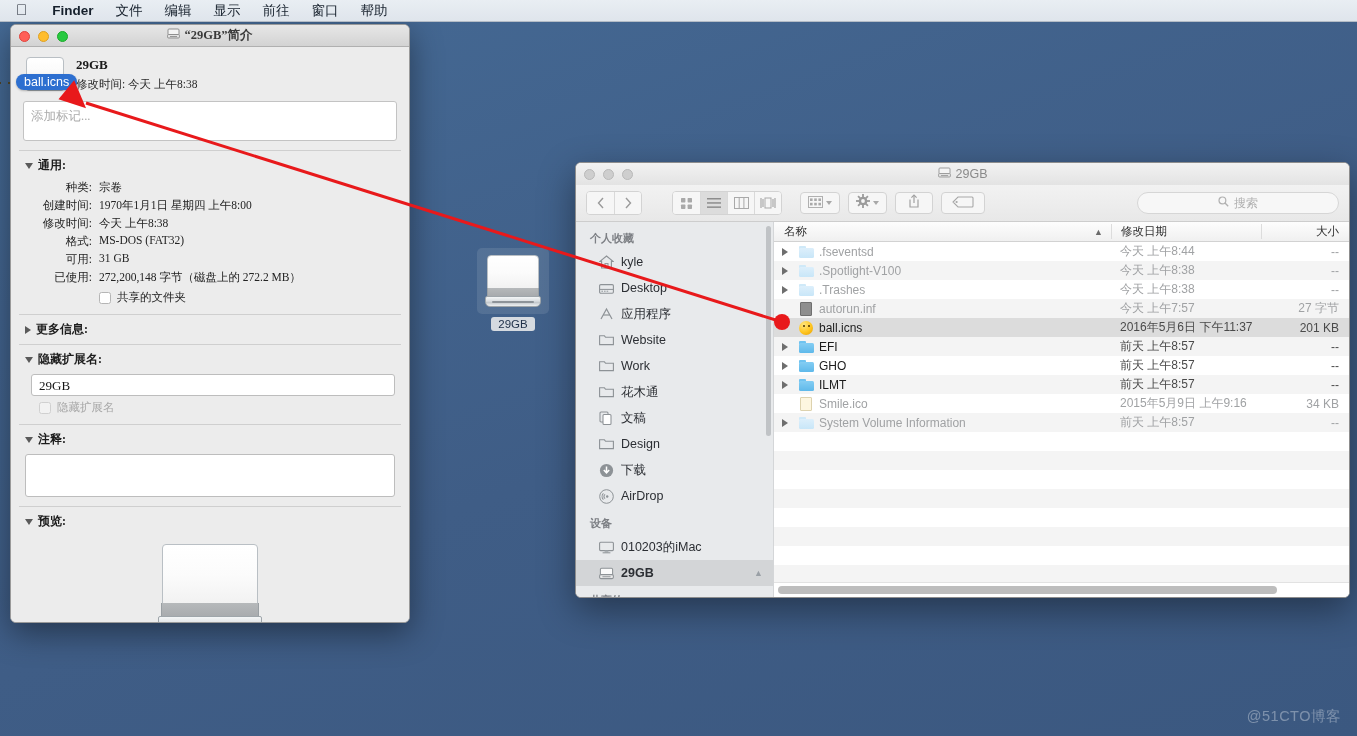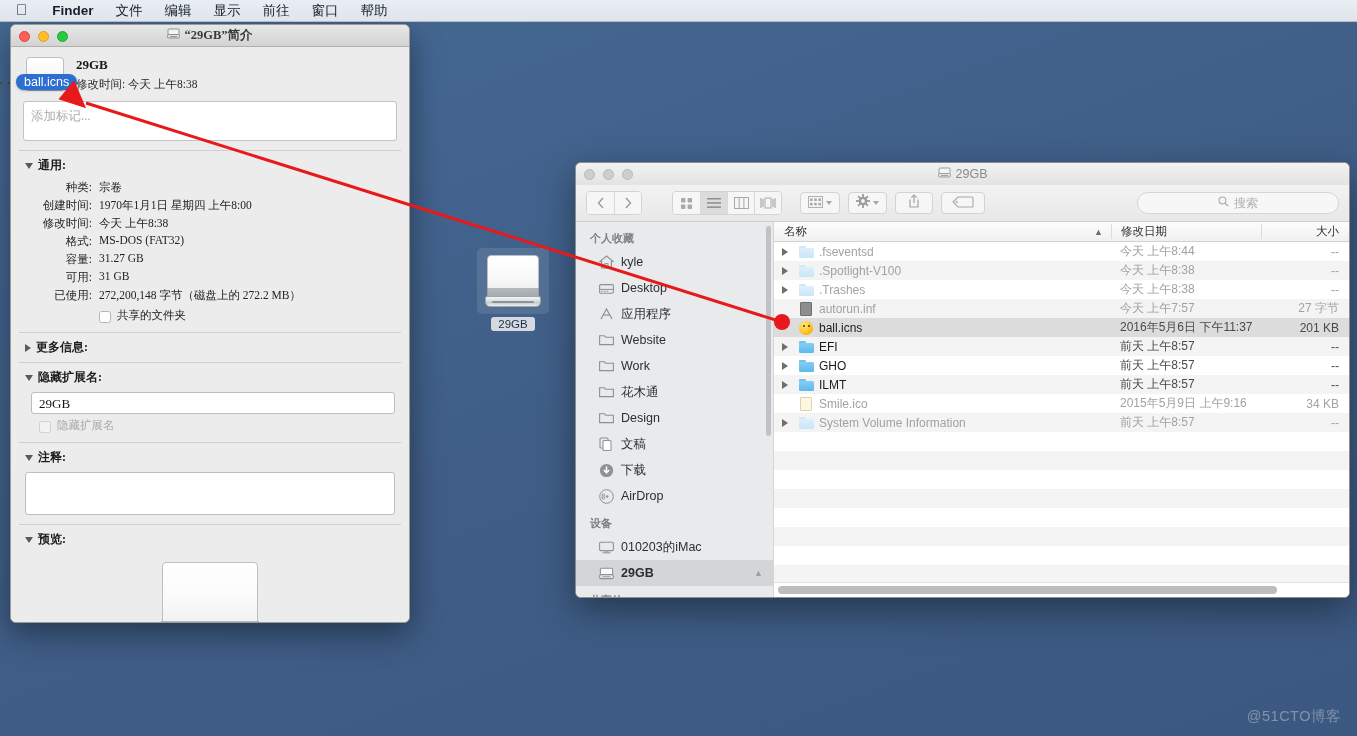--- a/index.html
+++ b/index.html
@@ -97,21 +97,21 @@
   }
   .tri { width: 0; height: 0; }
   .tri.down { border-left: 4.5px solid transparent; border-right: 4.5px solid transparent; border-top: 6px solid #5a5a5a; }
   .tri.right { border-top: 4.5px solid transparent; border-bottom: 4.5px solid transparent; border-left: 6px solid #5a5a5a; }
 
   table.props { border-collapse: collapse; margin-left: 14px; margin-top: 1px; }
   table.props td { font-size: 11.5px; color: #232323; padding: 1.5px 0; vertical-align: top; }
   table.props td.k { text-align: right; width: 74px; padding-right: 7px; white-space: nowrap; }
   table.props td.v { white-space: nowrap; }
 
-  .cbrow { display: flex; align-items: flex-end; gap: 6px; font-size: 11.5px; color: #232323; margin: 4px 0 0 88px; }
+  .cbrow { display: flex; align-items: center; gap: 6px; font-size: 11.5px; color: #232323; margin: 4px 0 0 88px; }
   .cbrow.dim { color: #a8a8a8; margin-left: 28px; }
   .cbox { width: 12px; height: 12px; border: 1px solid #b5b5b5; background: #fefefe; border-radius: 2.5px; }
   .cbox.dim { border-color: #d0d0d0; background: #f2f2f2; }
 
   .namefield {
     margin: 3px 14px 0 20px; height: 22px;
     background: #fff; border: 1px solid #bdbdbd; border-radius: 3px;
     font-size: 13px; color: #141414; padding: 3px 7px;
   }
   .notefield {
@@ -539,35 +539,35 @@
         <span class="sb-ico">
           <svg width="15" height="12" viewBox="0 0 15 12">
             <path d="M0.6 10.6 L0.6 1.8 L5.4 1.8 L6.6 3.3 L14.4 3.3 L14.4 10.6 Z" fill="none" stroke="#8d9296" stroke-width="1.1"></path>
           </svg>
         </span>
         <span>花木通</span>
       </div>
 
       <div class="sb-item">
         <span class="sb-ico">
-          <svg width="15" height="12" viewBox="0 0 15 12">
-            <path d="M0.6 10.6 L0.6 1.8 L5.4 1.8 L6.6 3.3 L14.4 3.3 L14.4 10.6 Z" fill="none" stroke="#8d9296" stroke-width="1.1"></path>
-          </svg>
-        </span>
-        <span>Design</span>
-      </div>
-
-      <div class="sb-item">
-        <span class="sb-ico">
           <svg width="14" height="14" viewBox="0 0 14 14">
             <rect x="1" y="1" width="8" height="10" rx="1" fill="none" stroke="#8d9296" stroke-width="1.05"></rect>
             <rect x="4" y="3.4" width="8" height="10" rx="1" fill="#fff" stroke="#8d9296" stroke-width="1.05"></rect>
           </svg>
         </span>
         <span>文稿</span>
+      </div>
+
+      <div class="sb-item">
+        <span class="sb-ico">
+          <svg width="15" height="12" viewBox="0 0 15 12">
+            <path d="M0.6 10.6 L0.6 1.8 L5.4 1.8 L6.6 3.3 L14.4 3.3 L14.4 10.6 Z" fill="none" stroke="#8d9296" stroke-width="1.1"></path>
+          </svg>
+        </span>
+        <span>Design</span>
       </div>
 
       <div class="sb-item">
         <span class="sb-ico">
           <svg width="15" height="15" viewBox="0 0 15 15">
             <circle cx="7.5" cy="7.5" r="6.6" fill="#8d9296"></circle>
             <path d="M7.5 3.4 L7.5 9.4 M4.8 7 L7.5 9.8 L10.2 7" fill="none" stroke="#fff" stroke-width="1.5"></path>
           </svg>
         </span>
         <span>下载</span>
@@ -836,24 +836,20 @@
           </tr>
       <tr>
             <td class="k">修改时间:</td>
             <td class="v">今天 上午8:38</td>
           </tr>
       <tr>
             <td class="k">格式:</td>
             <td class="v">MS-DOS (FAT32)</td>
           </tr>
       <tr>
-            <td class="k">容量:</td>
-            <td class="v">31.27 GB</td>
-          </tr>
-      <tr>
             <td class="k">可用:</td>
             <td class="v">31 GB</td>
           </tr>
       <tr>
             <td class="k">已使用:</td>
             <td class="v">272,200,148 字节（磁盘上的 272.2 MB）</td>
           </tr>
     </tbody>
       </table>
 

